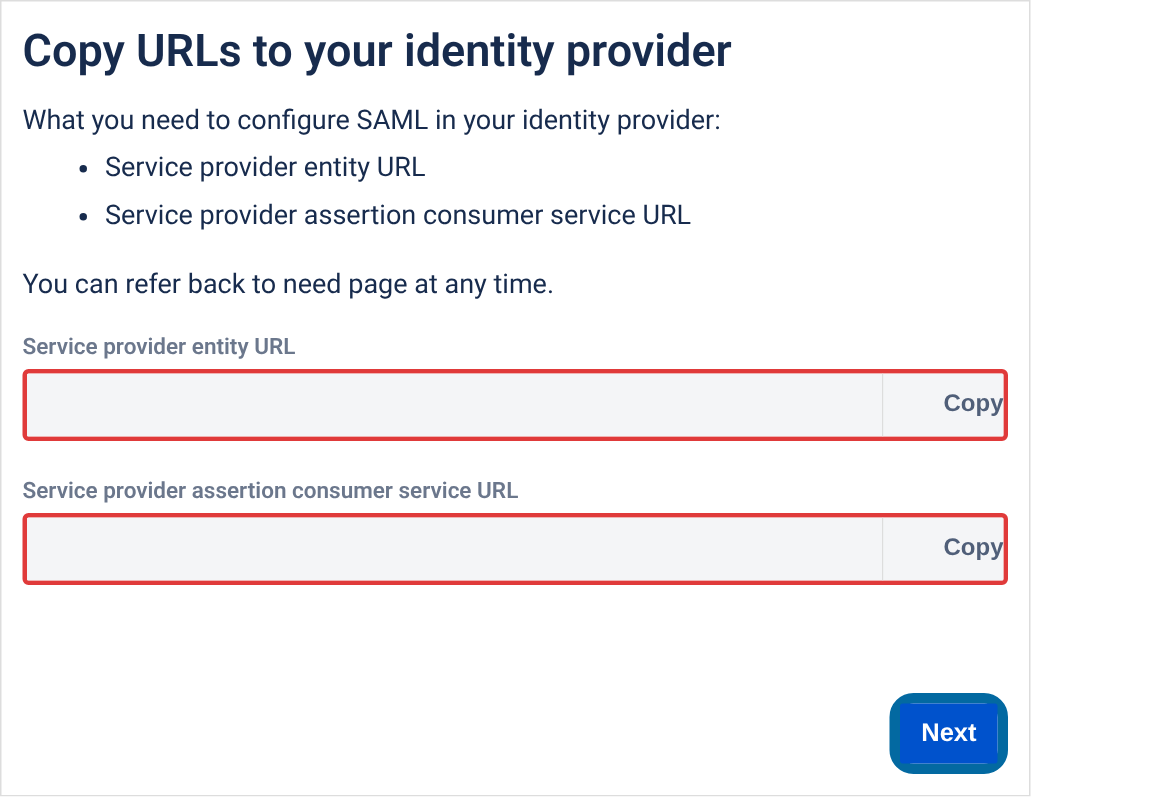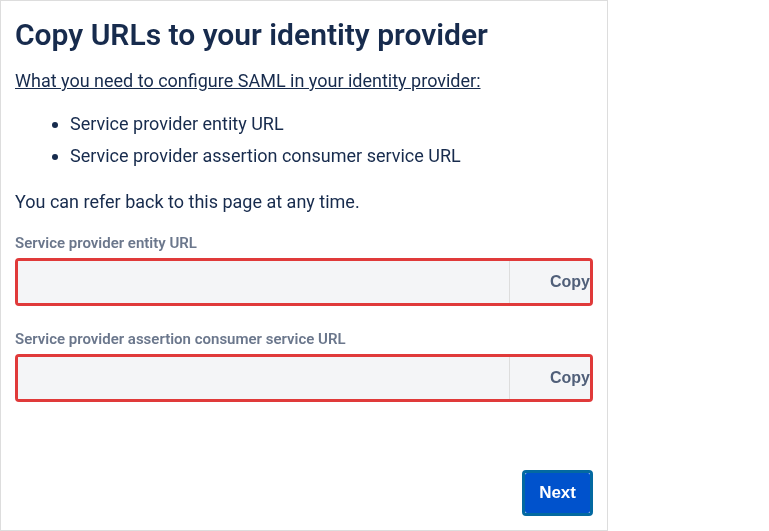--- a/index.html
+++ b/index.html
@@ -4,35 +4,34 @@
   <style>
     * { box-sizing: border-box; margin: 0; padding: 0; }
     body {
       font-family: -apple-system, BlinkMacSystemFont, "Segoe UI", Roboto, Arial, sans-serif;
       background: #fff;
       width: 769px;
     }
     .panel {
       border: 1px solid #ddd;
       padding: 16px 14px 14px 14px;
-      width: 608px;
+      width: 687px;
       min-height: 531px;
       position: relative;
     }
     h1 {
       color: #172B4D;
       font-size: 30px;
       font-weight: 600;
       margin-bottom: 18px;
     }
     .intro {
       color: #172B4D;
       font-size: 18px;
-      margin-bottom: 17px;
-      text-decoration: underline;
+      margin-bottom: 5px;
     }
     ul {
       list-style: disc;
       padding-left: 55px;
       margin-bottom: 18px;
     }
     li {
       color: #172B4D;
       font-size: 18px;
       line-height: 1.8;
@@ -81,22 +80,22 @@
       color: #505F79;
       font-size: 16px;
       font-weight: 600;
       cursor: pointer;
       text-align: right;
     }
     .next-wrap {
       position: absolute;
       right: 14px;
       bottom: 14px;
-      border: 3px solid #0369a1;
-      border-radius: 4px;
+      border: 7px solid #0369a1;
+      border-radius: 16px;
     }
     .next-btn {
       background: #0052CC;
       color: #fff;
       border: none;
       font-size: 17px;
       font-weight: 600;
       padding: 10px 14px;
       cursor: pointer;
       border-radius: 2px;
@@ -110,21 +109,21 @@
   <h1>Copy URLs to your identity provider</h1>
 
   <p class="intro">What you need to configure SAML in your identity provider:</p>
 
   <ul>
     <li>Service provider entity URL</li>
     <li>Service provider assertion consumer service URL</li>
   </ul>
 
 
-  <p class="refer-text">You can refer back to this page at any time.</p>
+  <p class="refer-text">You can refer back to need page at any time.</p>
 
   <label class="field-label">Service provider entity URL</label>
   <div class="copy-row">
     <input class="copy-input" type="text" readonly="" value="" style="">
     <button class="copy-btn">Copy</button>
   </div>
 
   <label class="field-label">Service provider assertion consumer service URL</label>
   <div class="copy-row">
     <input class="copy-input" type="text" readonly="" value="" style="">

